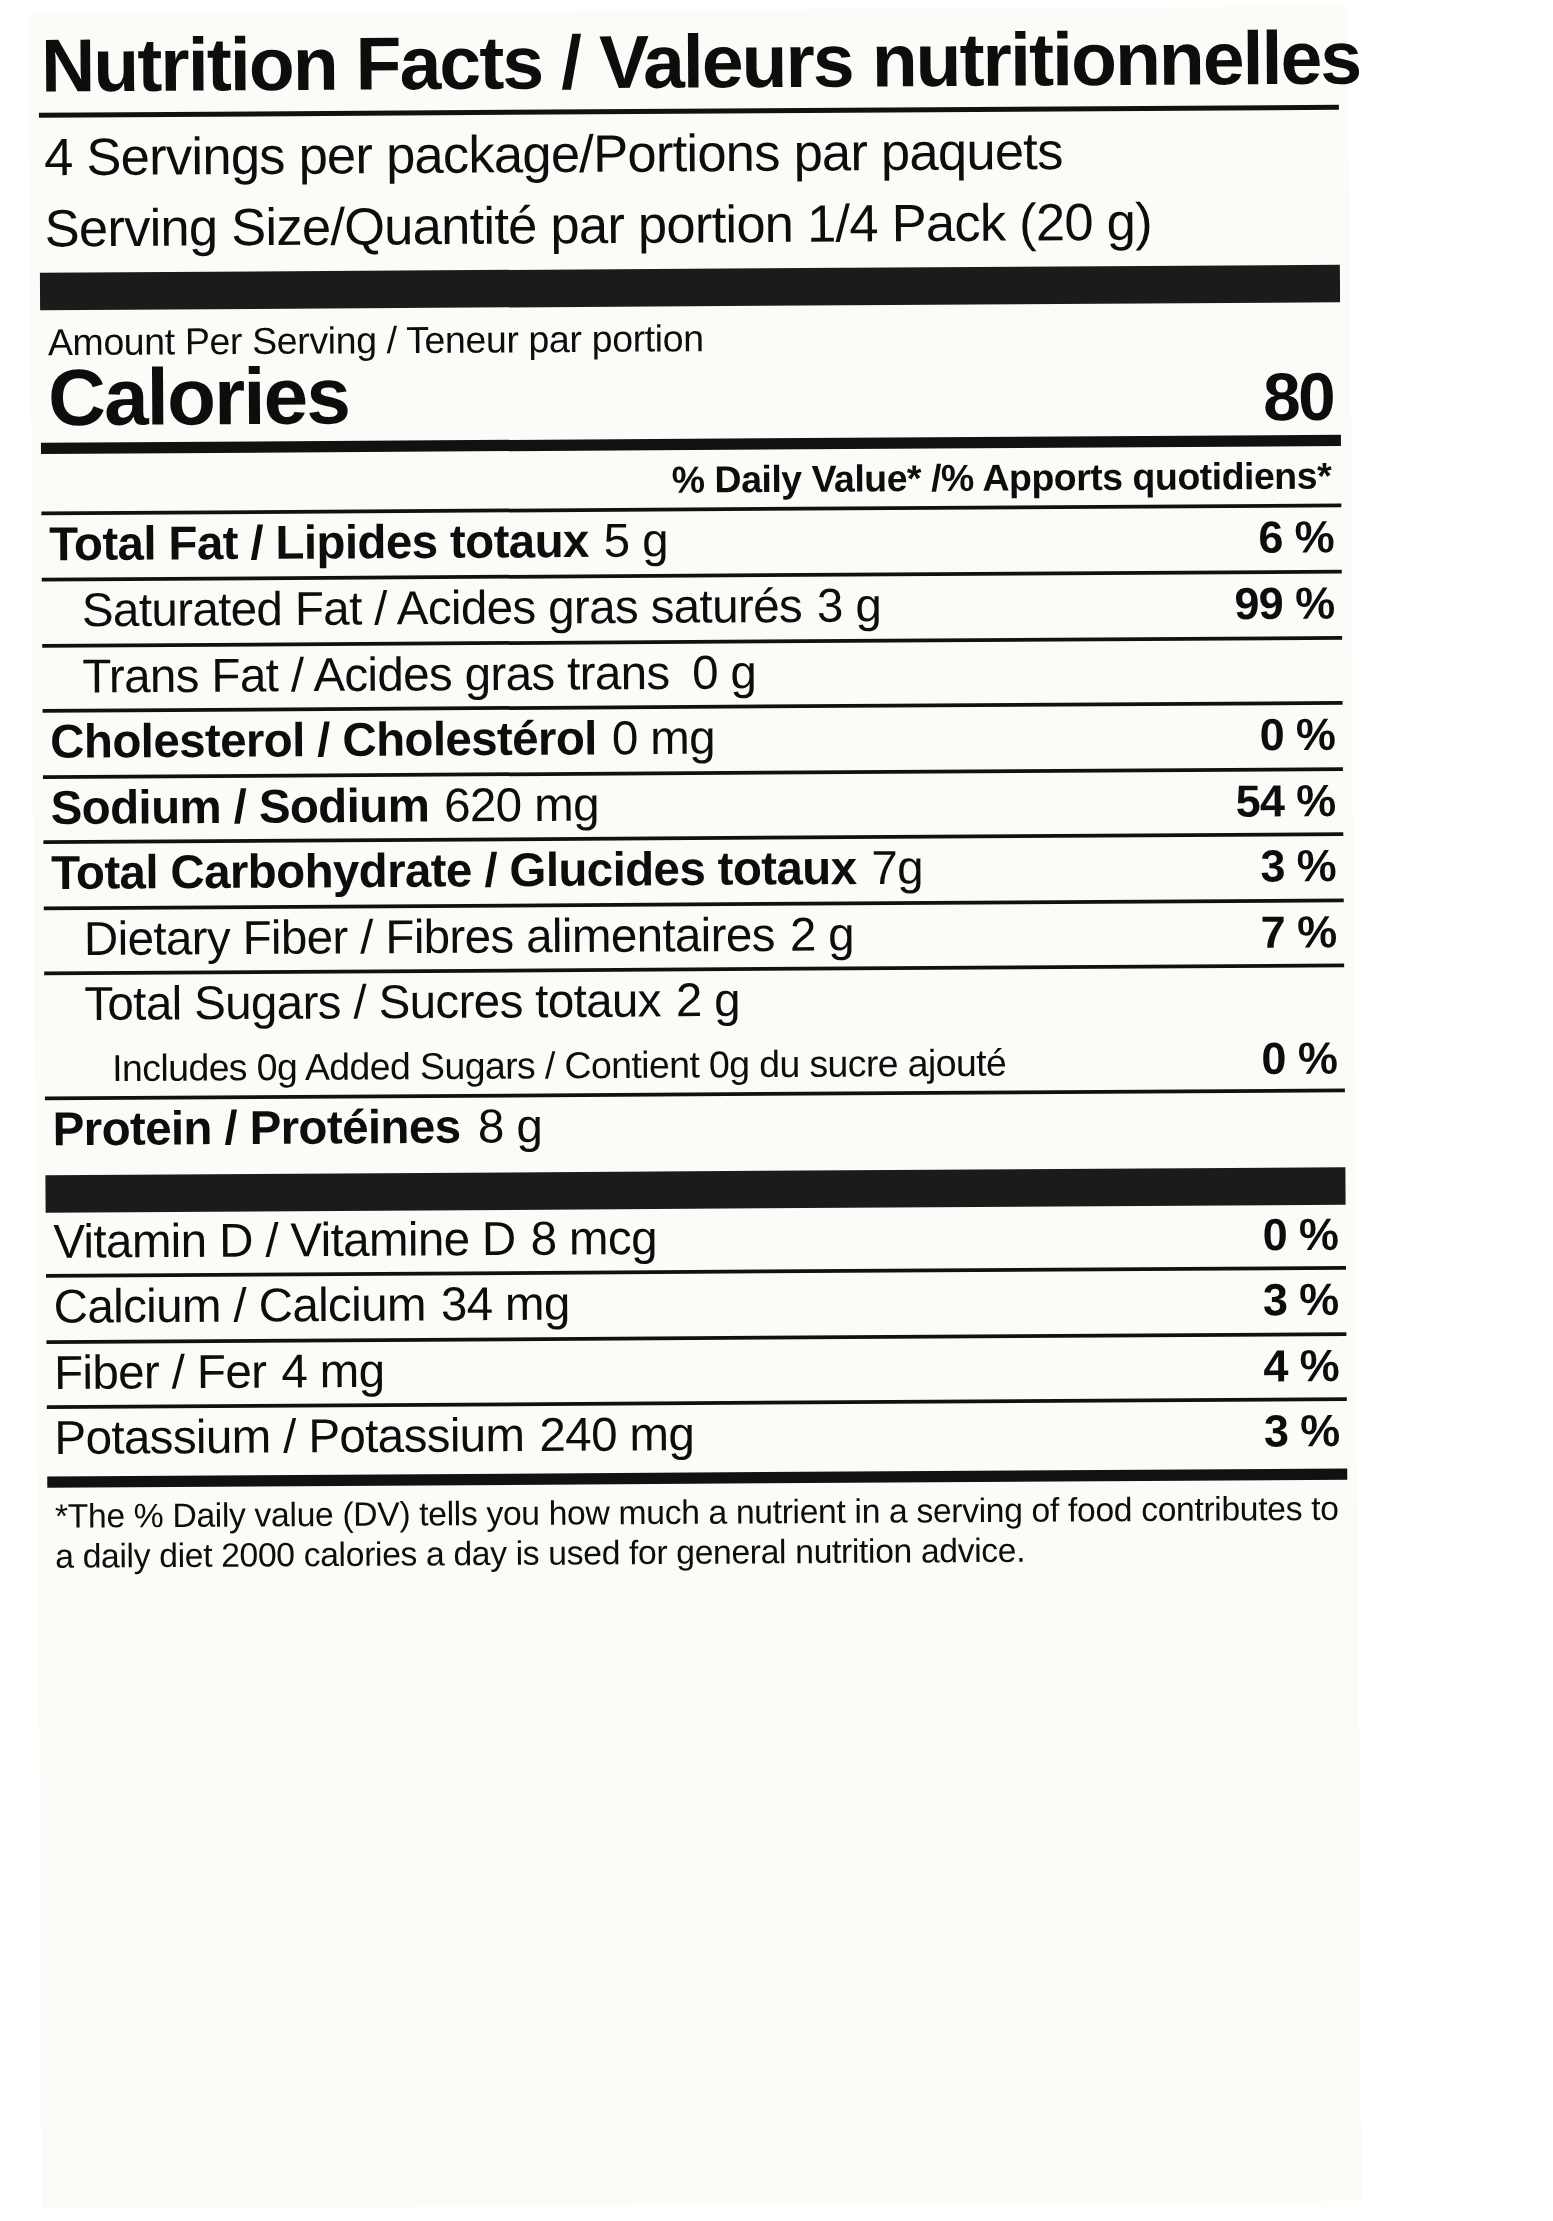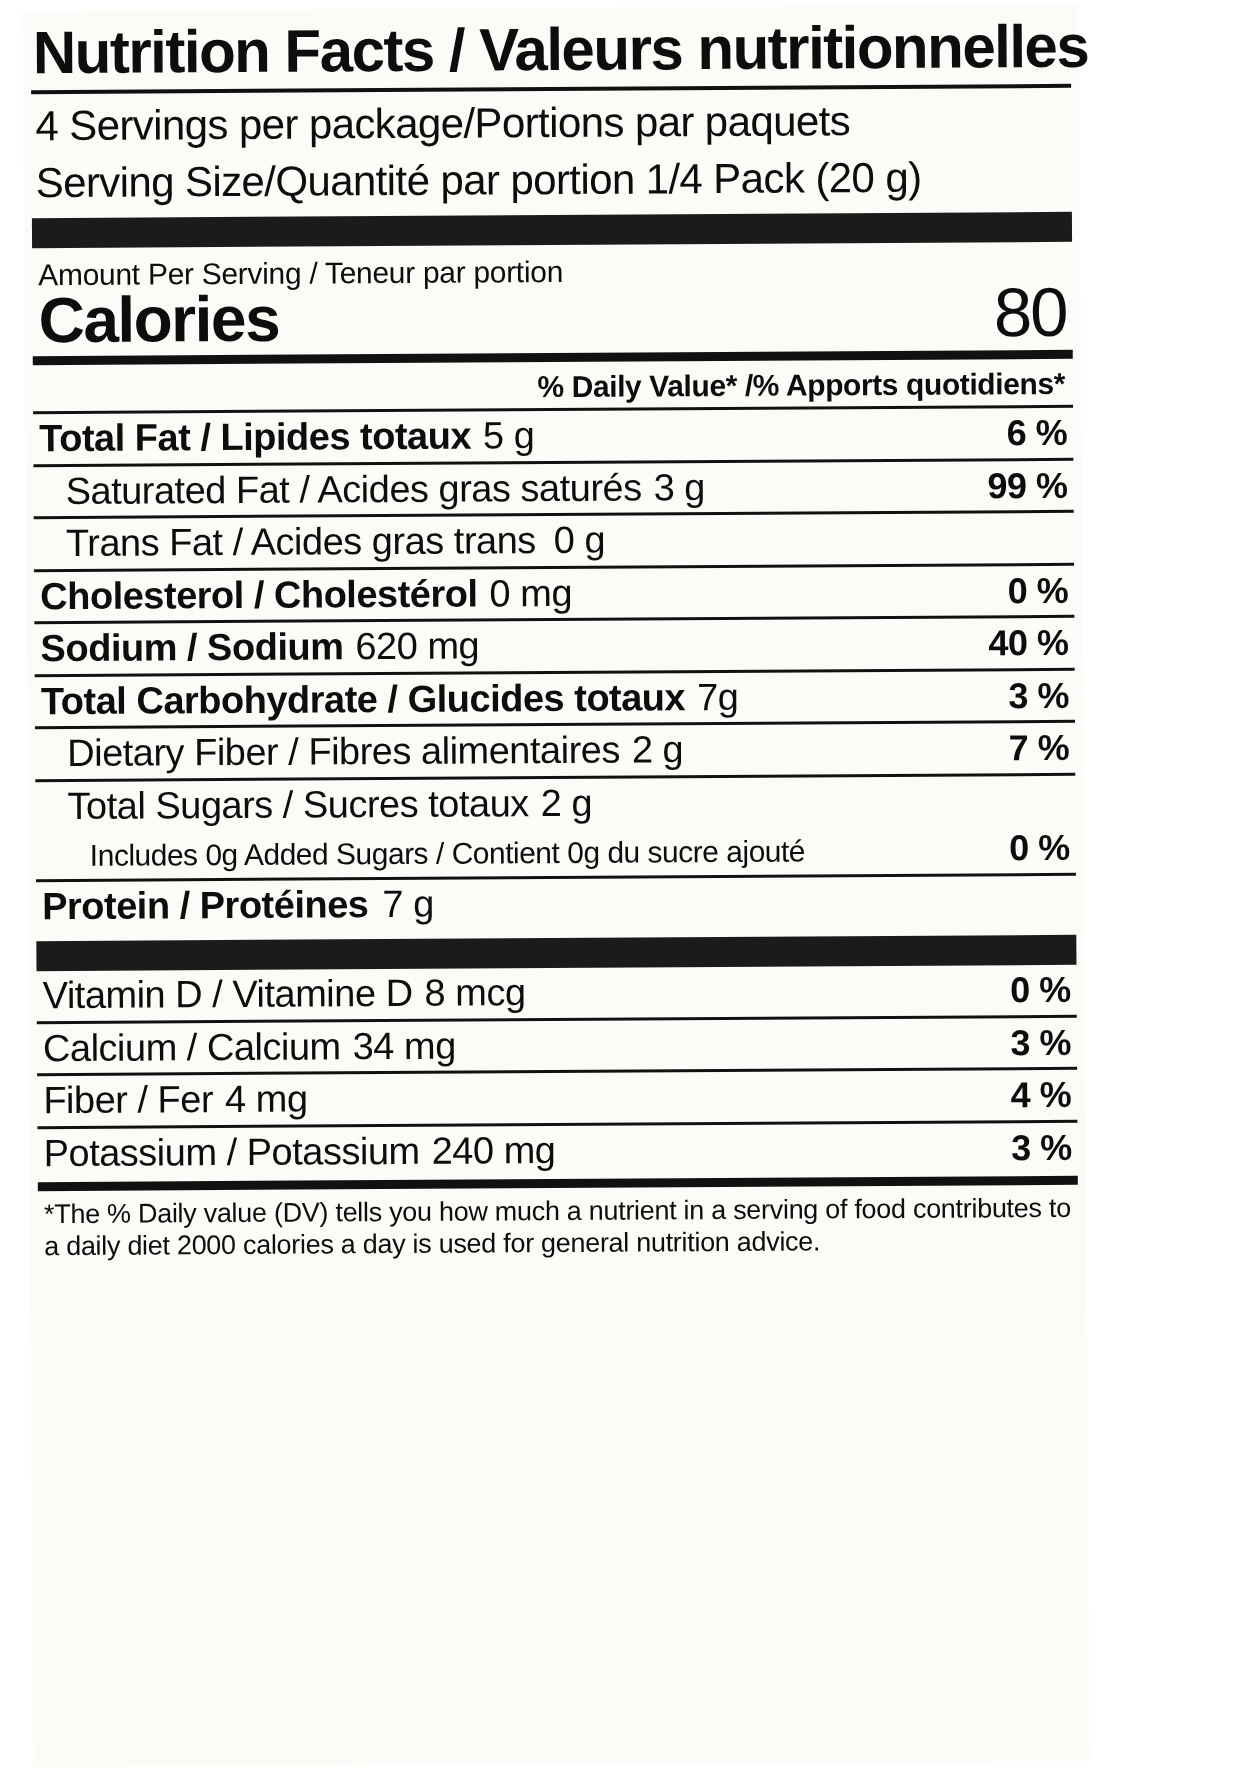--- a/index.html
+++ b/index.html
@@ -62,22 +62,22 @@
     padding: 0 14px 0 14px;
     margin-top: -6px;
   }
   .cal-label {
     font-size: 64px;
     font-weight: 700;
     letter-spacing: -1.5px;
     line-height: 1.0;
   }
   .cal-value {
-    font-size: 69px;
-    font-weight: 400;
+    font-size: 54px;
+    font-weight: 700;
     letter-spacing: -2px;
     line-height: 0.95;
   }
 
   .dv-header {
     text-align: right;
     font-size: 30px;
     font-weight: 600;
     padding: 8px 16px 4px 0;
     letter-spacing: -0.4px;
@@ -168,21 +168,21 @@
     </div>
     <div class="pct">0 %</div>
   </div>
 
   <div class="rule-hair"></div>
   <div class="row">
     <div class="left">
       <span class="b">Sodium / Sodium</span>
       <span style="padding-left:12px">620 mg</span>
     </div>
-    <div class="pct">40 %</div>
+    <div class="pct">54 %</div>
   </div>
 
   <div class="rule-hair"></div>
   <div class="row">
     <div class="left">
       <span class="b">Total Carbohydrate / Glucides totaux</span>
       <span style="padding-left:12px">7g</span>
     </div>
     <div class="pct">3 %</div>
   </div>
@@ -210,21 +210,21 @@
       <span>Includes 0g Added Sugars / Contient 0g du sucre ajouté</span>
       <span style="padding-left:12px"></span>
     </div>
     <div class="pct">0 %</div>
   </div>
 
   <div class="rule-hair"></div>
   <div class="row">
     <div class="left">
       <span class="b">Protein / Protéines</span>
-      <span style="padding-left:14px">7 g</span>
+      <span style="padding-left:14px">8 g</span>
     </div>
     <div class="pct"></div>
   </div>
 
   <div class="rule-thick"></div>
 
   <div class="vit-block">
     <div class="row">
       <div class="left">
         <span>Vitamin D / Vitamine D</span>

